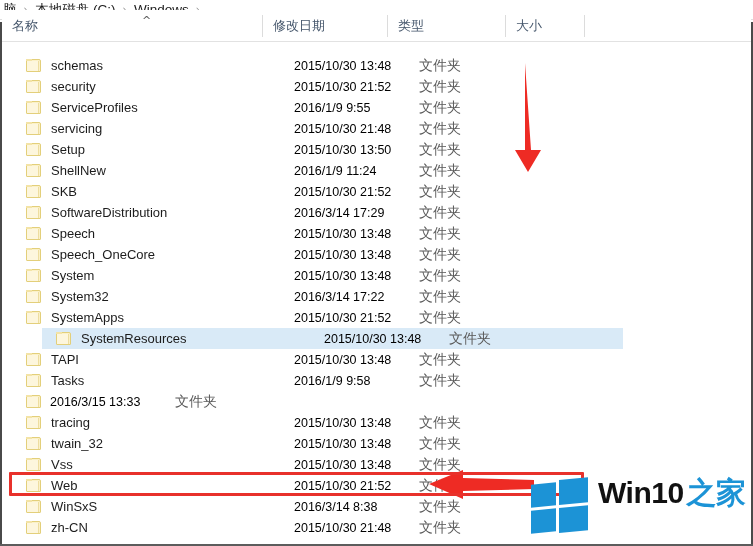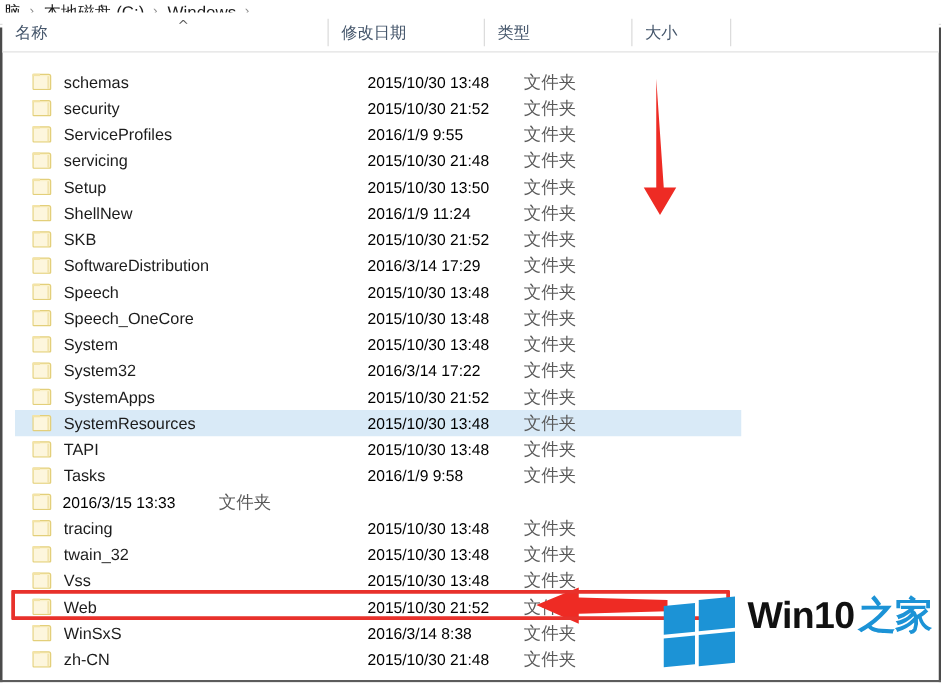--- a/index.html
+++ b/index.html
@@ -114,20 +114,21 @@
   }
   .file-row {
     position: relative;
     height: 21px;
     display: flex;
     align-items: center;
     width: 581px;
   }
   .file-row.selected {
     background: #d9eaf7;
+    margin-left: 30px;
   }
 
   .folder-icon {
     position: relative;
     width: 15px; height: 13px;
     margin-left: 14px;
     flex: 0 0 auto;
   }
   .folder-icon .back {
     position: absolute;

